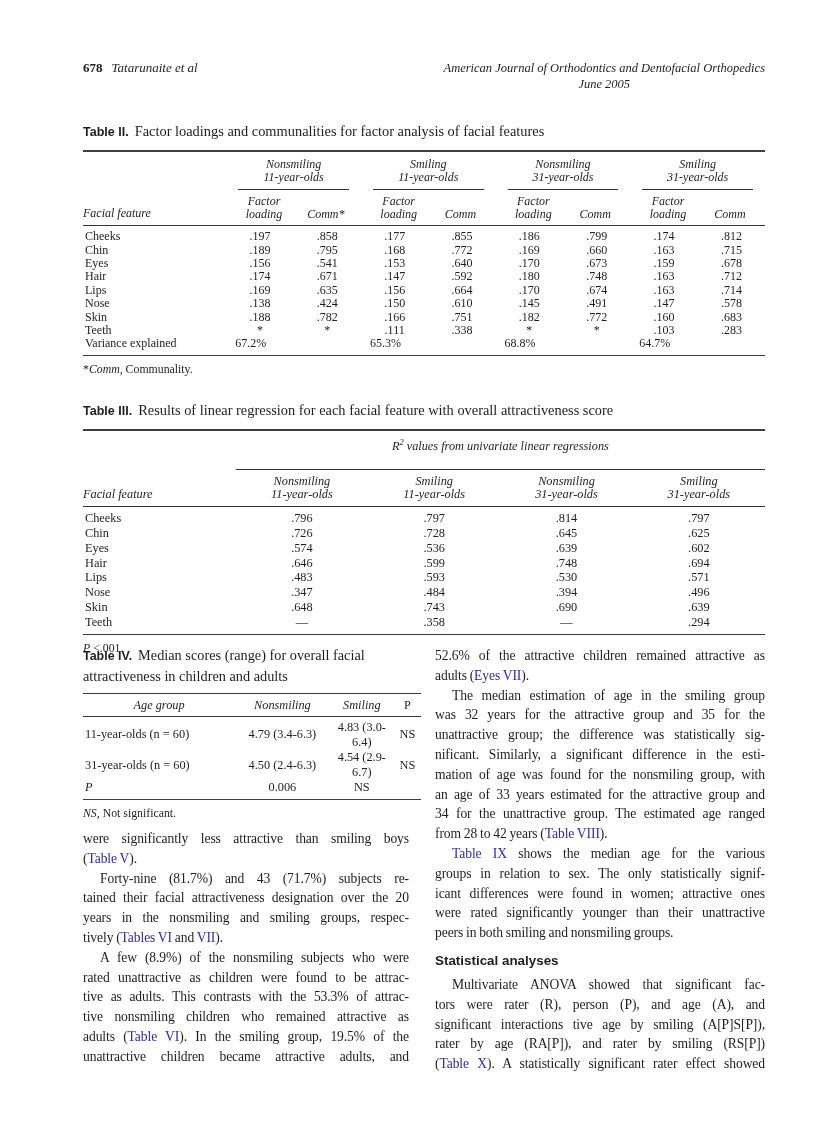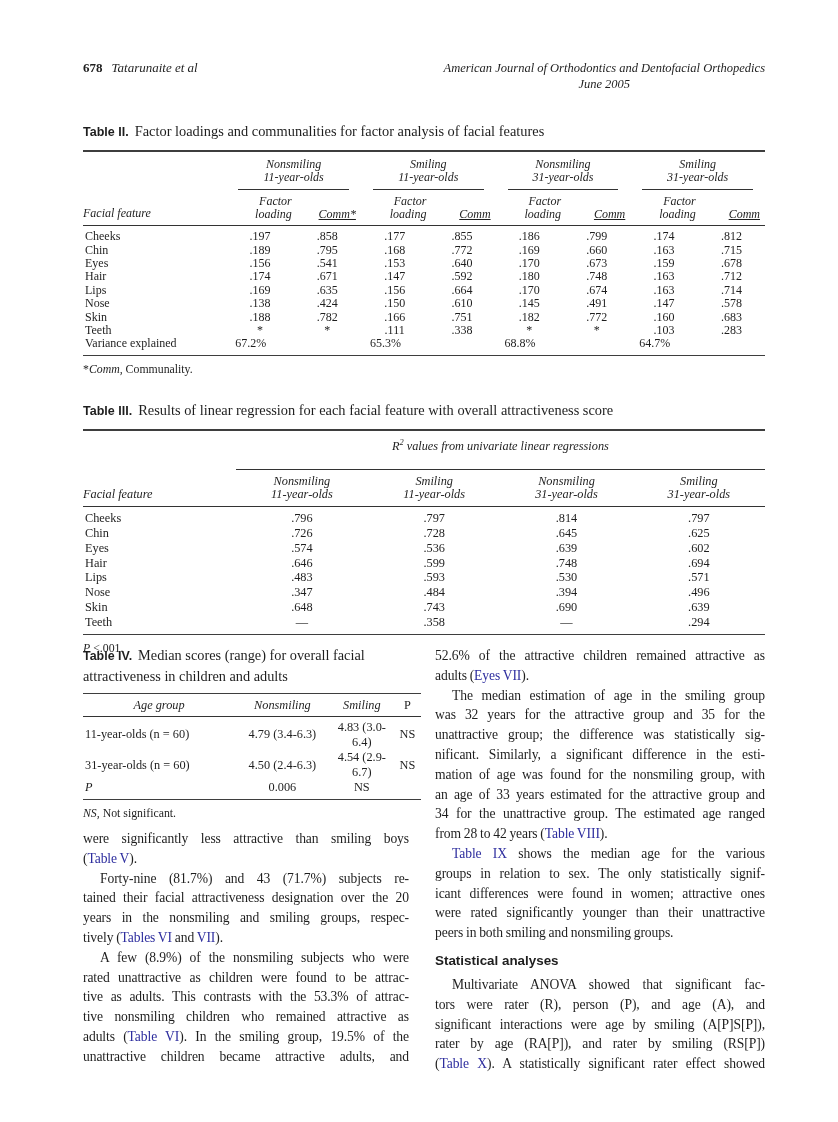--- a/index.html
+++ b/index.html
@@ -21,22 +21,22 @@
   table.t th{font-weight:normal;font-style:italic;}
   .gbox{border-bottom:1px solid #333;text-align:center;font-style:italic;}
   .fnote{margin-top:6px;font-size:11.8px;}
 
   
   .t2{border-top:2.4px solid #3e3e3e;border-bottom:1.7px solid #3e3e3e;font-size:12px;margin-top:7px;}
   .t2 .grp{padding:0;vertical-align:top;}
   .t2 .gbox{margin:6px 12px 0;padding-bottom:4px;line-height:13.8px;}
   .t2 .feat{border-bottom:1px solid #333;text-align:left;vertical-align:bottom;padding:0 0 4px 0;}
   .t2 tr.sub th{border-bottom:1px solid #333;vertical-align:bottom;padding:5px 2px 4px;line-height:13px;}
-  .t2 tr.sub th.fl{text-align:right;padding-left:10px;}
-  .t2 tr.sub th.cm{text-align:right;padding-right:5px;text-decoration:underline;}
+  .t2 tr.sub th.fl{text-align:center;padding-left:10px;}
+  .t2 tr.sub th.cm{padding-right:5px;}
   .t2 tbody td{text-align:center;line-height:13.4px;padding:0 2px;}
   .t tbody td:first-child{text-align:left;}
   .t2 tbody tr:first-child td{padding-top:4px;}
   .t2 tbody tr:last-child td{text-align:left;padding-bottom:4px;}
   .t2 tbody tr:last-child td:not(:first-child){padding-left:9px;}
 
   
   .t3{border-top:2.2px solid #3e3e3e;border-bottom:1.6px solid #3e3e3e;font-size:12.3px;margin-top:7px;}
   .t3 .grp{padding:0;vertical-align:top;}
   .t3 .gbox{margin:5px 0 0;padding-bottom:16px;line-height:14px;}
@@ -408,20 +408,20 @@
           <div class="line ind"><span class="link">Table IX</span><span> shows the median age for the various</span></div>
           <div class="line"><span>groups in relation to sex. The only statistically signif-</span></div>
           <div class="line"><span>icant differences were found in women; attractive ones</span></div>
           <div class="line"><span>were rated significantly younger than their unattractive</span></div>
           <div class="line end"><span>peers in both smiling and nonsmiling groups.</span></div>
         </div>
         <div class="subhead">Statistical analyses</div>
         <div class="para">
           <div class="line ind"><span>Multivariate ANOVA showed that significant fac-</span></div>
           <div class="line"><span>tors were rater (R), person (P), and age (A), and</span></div>
-          <div class="line"><span>significant interactions were age by smiling (A[P]S[P]),</span></div>
+          <div class="line"><span>significant interactions tive age by smiling (A[P]S[P]),</span></div>
           <div class="line"><span>rater by age (RA[P]), and rater by smiling (RS[P])</span></div>
           <div class="line"><span>(</span><span class="link">Table X</span><span>). A statistically significant rater effect showed</span></div>
         </div>
       </div>
   </div>
 
 </div>
 
 </body></html>

